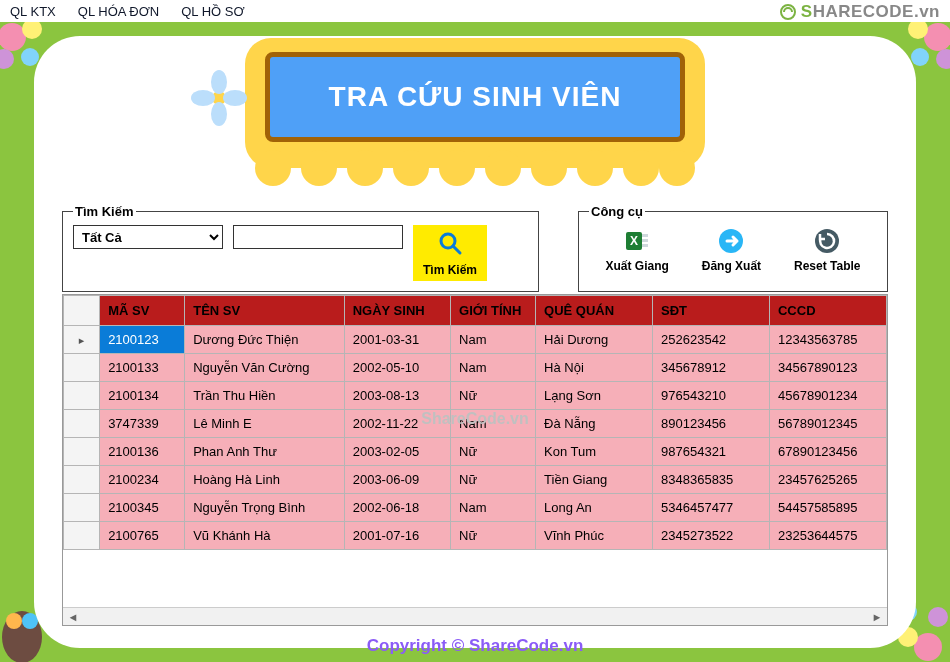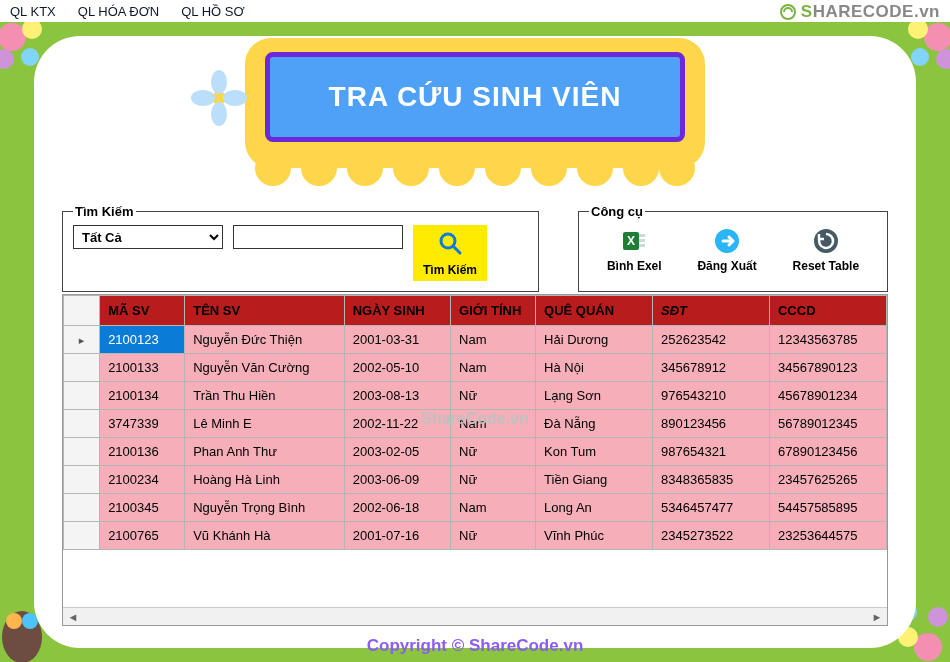--- a/index.html
+++ b/index.html
@@ -68,21 +68,21 @@
   width: 36px; height: 36px;
   border-radius: 50%;
   background: #ffd54a;
   position: absolute;
 }
 .banner-blue {
   position: relative;
   margin: 24px 30px 0 30px;
   height: 90px;
   background: #4fa0f7;
-  border: 5px solid #6d28d9;
+  border: 5px solid #a16207;
   border-radius: 8px;
   display: flex; align-items: center; justify-content: center;
 }
 .banner-title {
   color: #fff;
   font-weight: 900;
   font-size: 28px;
   letter-spacing: 1px;
   font-family: "Arial Black", Arial, sans-serif;
 }
@@ -191,21 +191,21 @@
   background: #0a7cd8; color: #fff;
 }
 .grid tbody tr:first-child .rowhdr::before {
   content: "▸"; color: #555; font-size: 11px;
 }
 .col-masv { width: 80px; }
 .col-ten  { width: 150px; }
 .col-ns   { width: 100px; }
 .col-gt   { width: 80px; }
 .col-qq   { width: 110px; }
-.col-sdt  { width: 110px; font-style: italic; }
+.col-sdt  { width: 110px; }
 .col-cccd { width: 110px; }
 
 
 .hscroll {
   position: absolute;
   left: 0; right: 0; bottom: 0; height: 18px;
   background: #f1f1f1;
   border-top: 1px solid #ccc;
   display: flex; align-items: center; justify-content: space-between;
   padding: 0 3px;
@@ -355,21 +355,21 @@
           <div class="tool">
             <span class="ico">
               <svg width="28" height="28" viewBox="0 0 28 28">
                   <rect x="3" y="5" width="16" height="18" rx="2" fill="#1e7e34"></rect>
                   <text x="11" y="18" text-anchor="middle" fill="#fff" font-size="12" font-weight="bold">X</text>
                   <rect x="19" y="7" width="6" height="3" fill="#cfd8dc"></rect>
                   <rect x="19" y="12" width="6" height="3" fill="#cfd8dc"></rect>
                   <rect x="19" y="17" width="6" height="3" fill="#cfd8dc"></rect>
                 </svg>
             </span>
-            <span>Bình Exel</span>
+            <span>Xuất Giang</span>
           </div>
           <div class="tool">
             <span class="ico">
               <svg width="28" height="28" viewBox="0 0 28 28">
                   <circle cx="14" cy="14" r="12" fill="#29b6f6"></circle>
                   <path d="M10 14 h10 M16 10 l4 4 -4 4" stroke="#fff" stroke-width="3" fill="none" stroke-linecap="round" stroke-linejoin="round"></path>
                 </svg>
             </span>
             <span>Đăng Xuất</span>
           </div>
@@ -399,21 +399,21 @@
             <th class="col-gt">GIỚI TÍNH</th>
             <th class="col-qq">QUÊ QUÁN</th>
             <th class="col-sdt">SĐT</th>
             <th class="col-cccd">CCCD</th>
           </tr>
         </thead>
         <tbody id="grid-body">
               <tr>
                 <td class="rowhdr"></td>
                 <td class="cell-masv">2100123</td>
-                <td>Nguyễn Đức Thiện</td>
+                <td>Dương Đức Thiện</td>
                 <td>2001-03-31</td>
                 <td>Nam</td>
                 <td>Hải Dương</td>
                 <td>252623542</td>
                 <td>12343563785</td>
               </tr>
               <tr>
                 <td class="rowhdr"></td>
                 <td class="cell-masv">2100133</td>
                 <td>Nguyễn Văn Cường</td>

